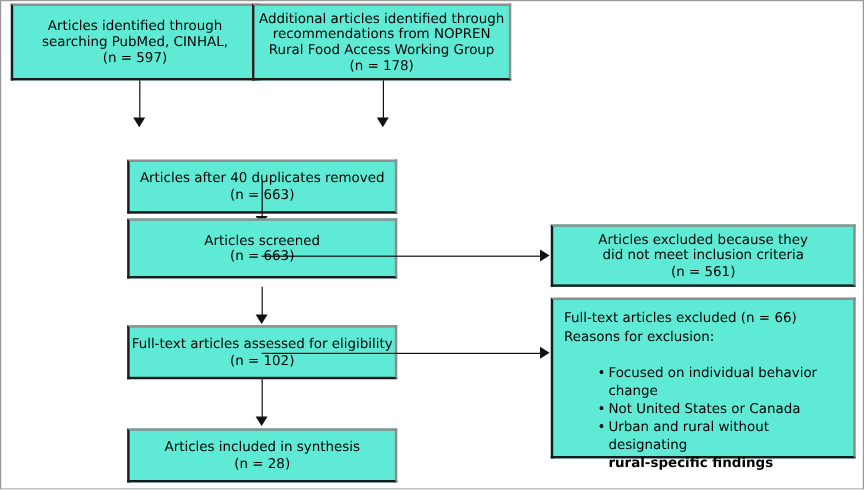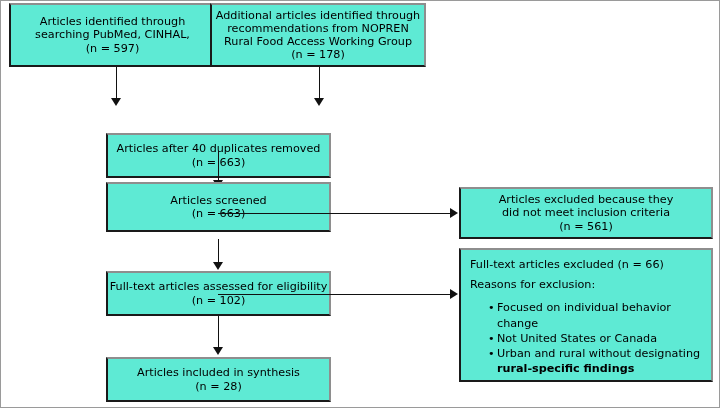--- a/index.html
+++ b/index.html
@@ -41,21 +41,21 @@
   
   .box.left {
     align-items: flex-start;
     justify-content: space-between;
     text-align: left;
     padding: 7px 0 0 9px;
   }
   .box.left .line { line-height: 1.42; }
 
   ul.reasons {
-    margin: 4px;
+    margin: 14px;
     padding: 0 0 0 14px;
     list-style: none;
   }
   ul.reasons li {
     position: relative;
     line-height: 1.35;
     padding-left: 9px;
     margin: 0;
   }
   ul.reasons li::before {

